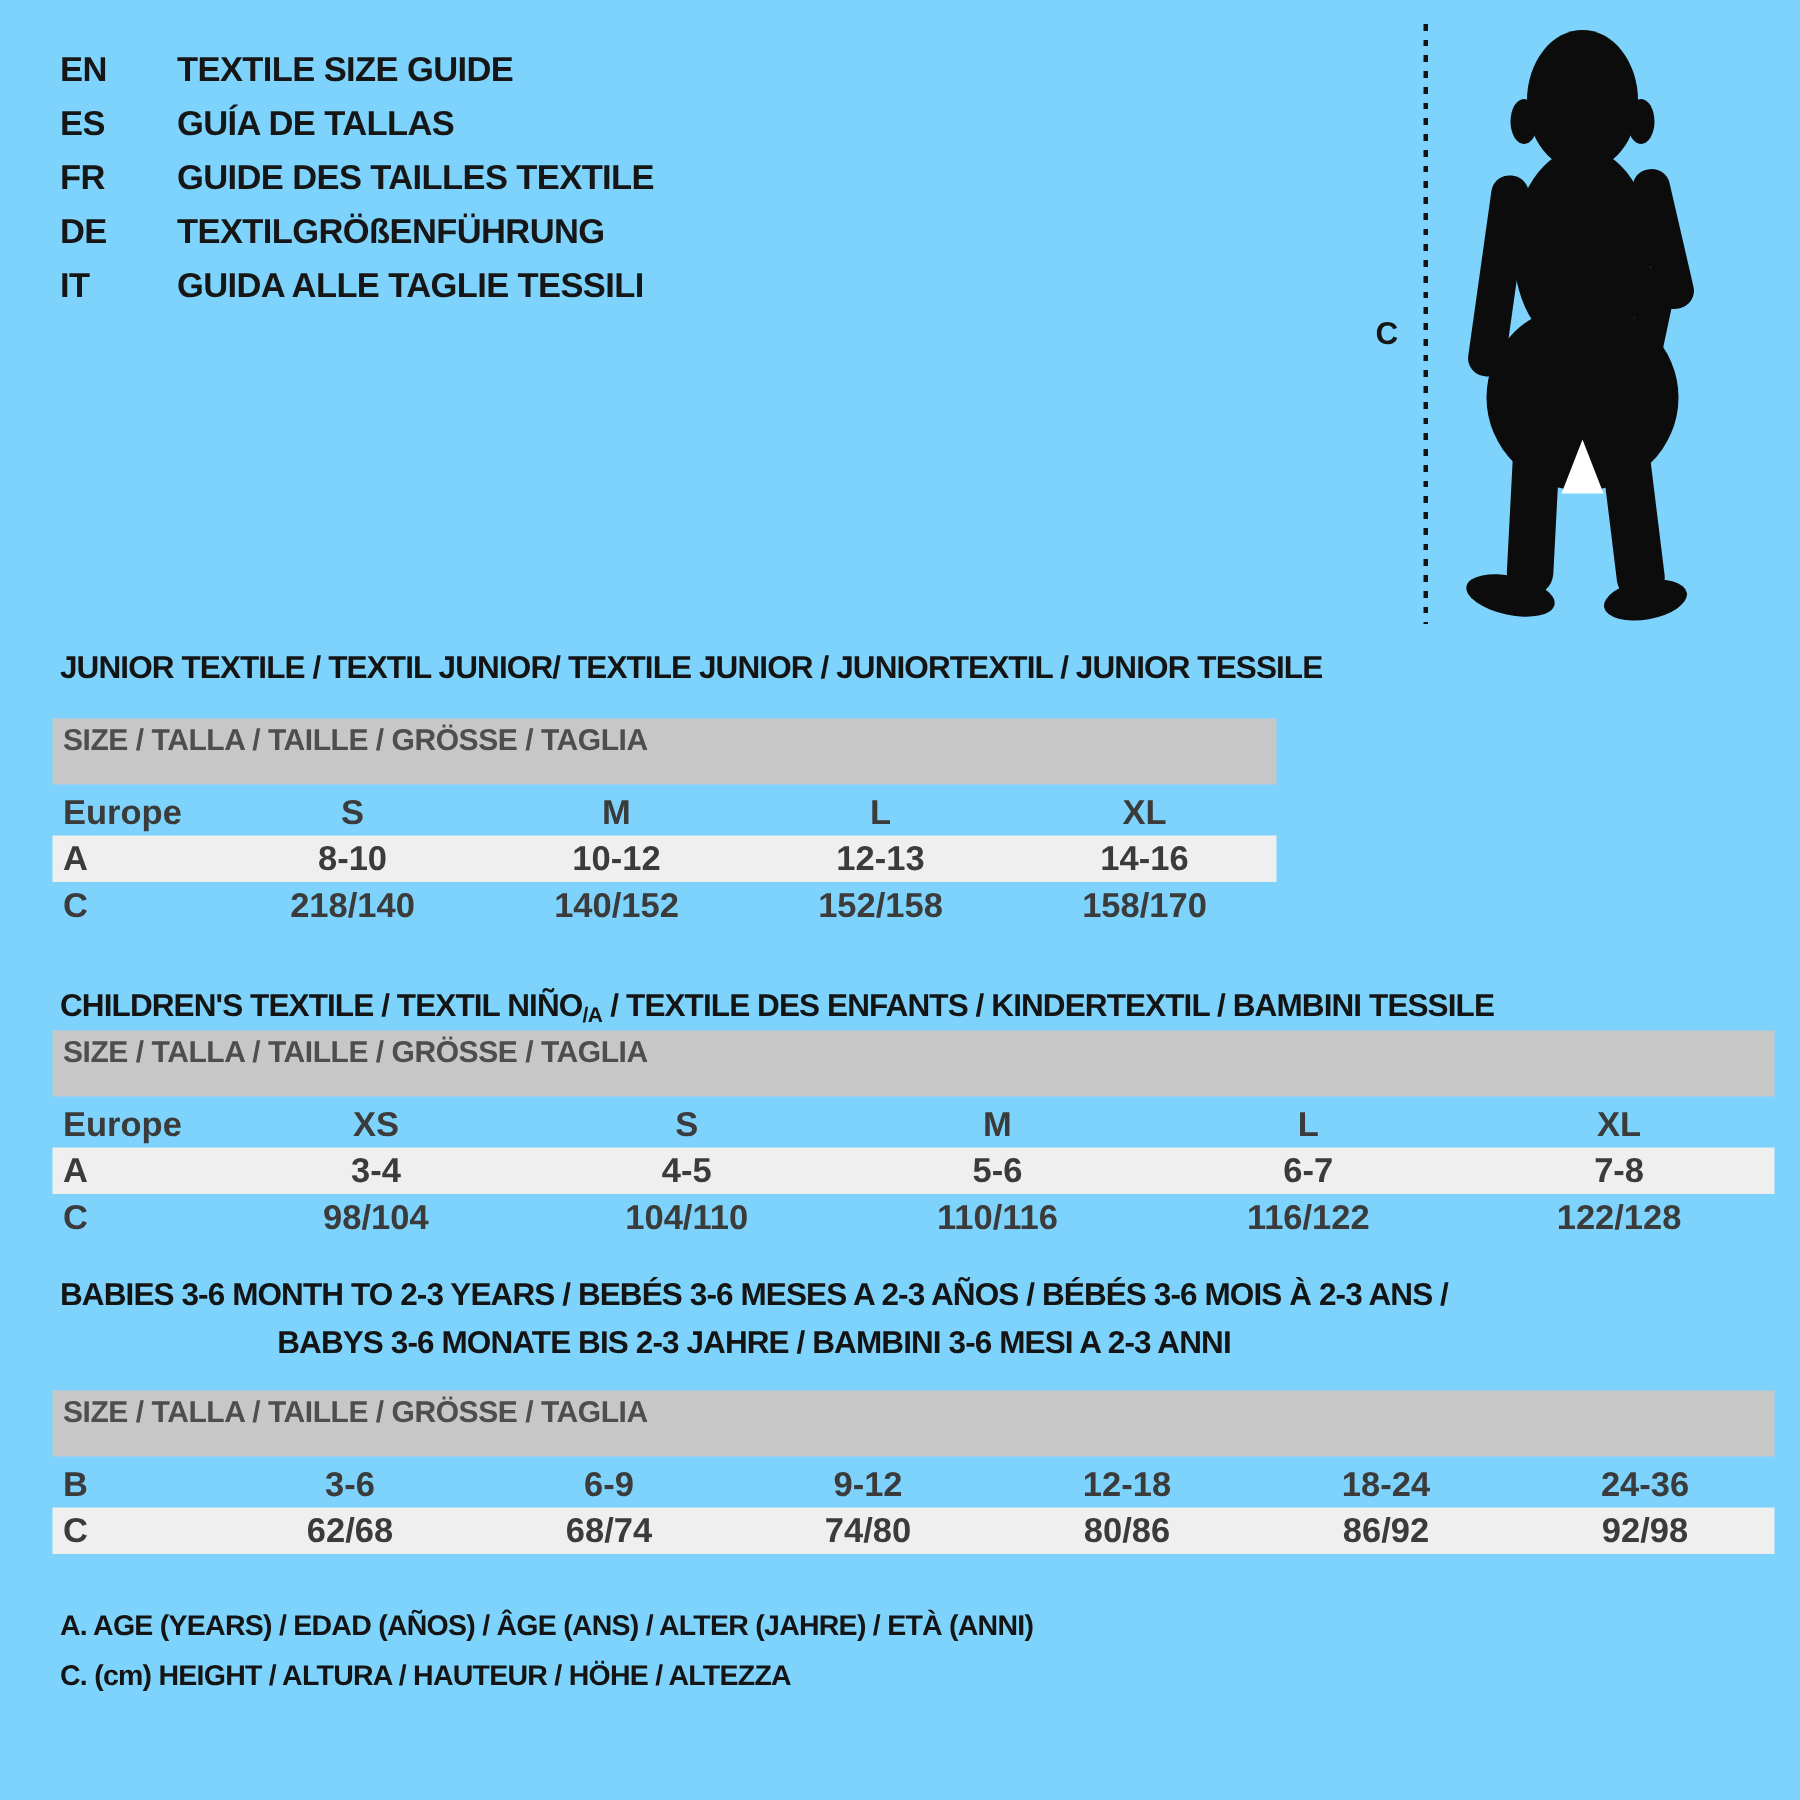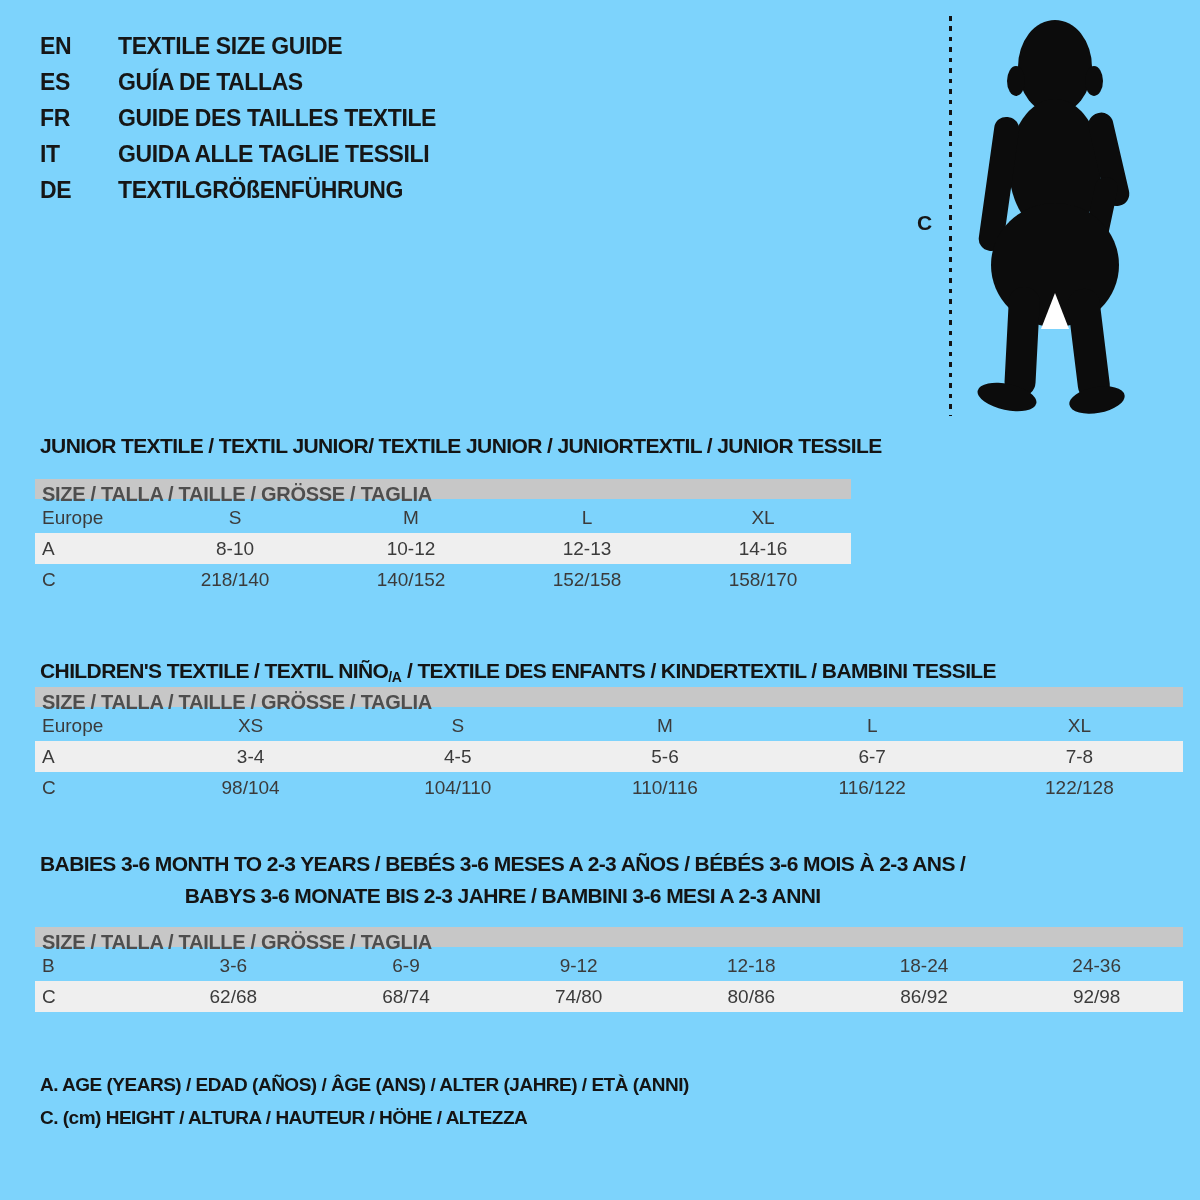--- a/index.html
+++ b/index.html
@@ -38,27 +38,27 @@
     color: #141414;
   }
   .sub-part { font-size: 14px; position: relative; top: 4px; letter-spacing: -0.3px; }
   .title-line { height: 32px; line-height: 32px; }
 
   
   .table { position: absolute; left: 35px; }
   .t-junior { width: 816px; }
   .t-wide { width: 1148px; }
   .size-bar {
-    height: 20px; background: #c7c7c7; color: #4e4e4e;
+    height: 44px; background: #c7c7c7; color: #4e4e4e;
     font-weight: 700; font-size: 20px; line-height: 30px;
     padding-left: 7px; letter-spacing: -0.3px; margin-bottom: 3px;
     white-space: nowrap;
   }
   .trow { display: grid; height: 31px; align-items: center;
-          font-size: 19px; font-weight: 400; color: #3b3b3b; }
+          font-size: 23px; font-weight: 700; color: #3b3b3b; }
   .g4 { grid-template-columns: 112px repeat(4, 1fr); }
   .g5 { grid-template-columns: 112px repeat(5, 1fr); }
   .g6 { grid-template-columns: 112px repeat(6, 1fr); }
   .rl { padding-left: 7px; text-align: left; }
   .cv { text-align: center; }
   .shaded { background: #efefef; }
 
   
   .legend { position: absolute; left: 40px; top: 1068px; }
   .legend-line {
@@ -79,26 +79,26 @@
     </div>
     <div class="lang-row">
       <span class="lang-code">ES</span>
       <span class="lang-label">GUÍA DE TALLAS</span>
     </div>
     <div class="lang-row">
       <span class="lang-code">FR</span>
       <span class="lang-label">GUIDE DES TAILLES TEXTILE</span>
     </div>
     <div class="lang-row">
+      <span class="lang-code">DE</span>
+      <span class="lang-label">TEXTILGRÖßENFÜHRUNG</span>
+    </div>
+    <div class="lang-row">
       <span class="lang-code">IT</span>
       <span class="lang-label">GUIDA ALLE TAGLIE TESSILI</span>
-    </div>
-    <div class="lang-row">
-      <span class="lang-code">DE</span>
-      <span class="lang-label">TEXTILGRÖßENFÜHRUNG</span>
     </div>
   </div>
 
   <div class="figure">
     <span class="c-label">C</span>
     <div class="dash-line"></div>
     <svg width="172" height="400" viewBox="0 0 172 400" aria-hidden="true">
       <g fill="#0c0c0c">
         <ellipse cx="88" cy="50" rx="37" ry="47"></ellipse>
         <ellipse cx="49" cy="64" rx="9" ry="15"></ellipse>

